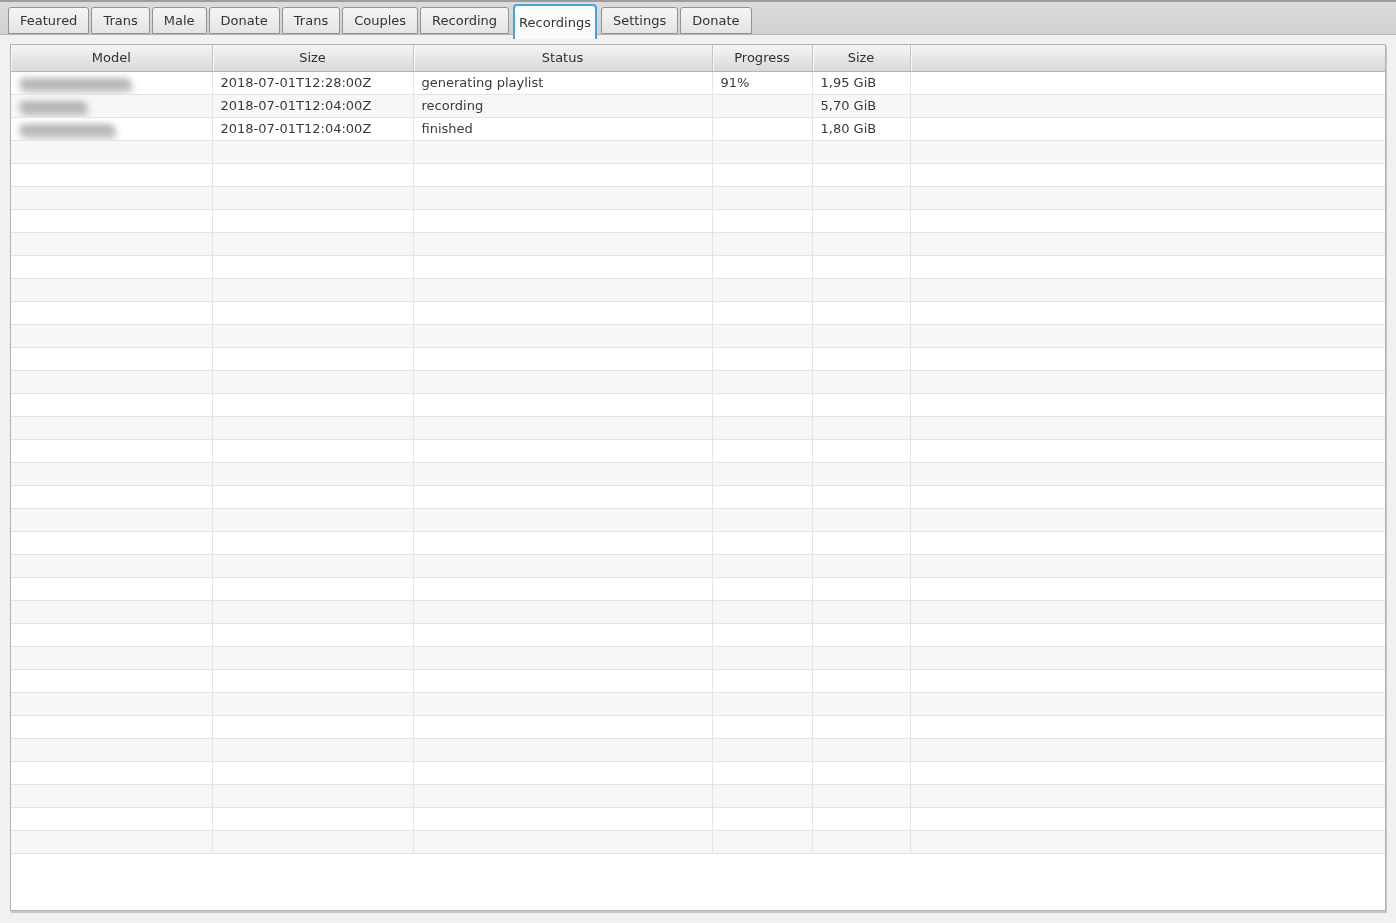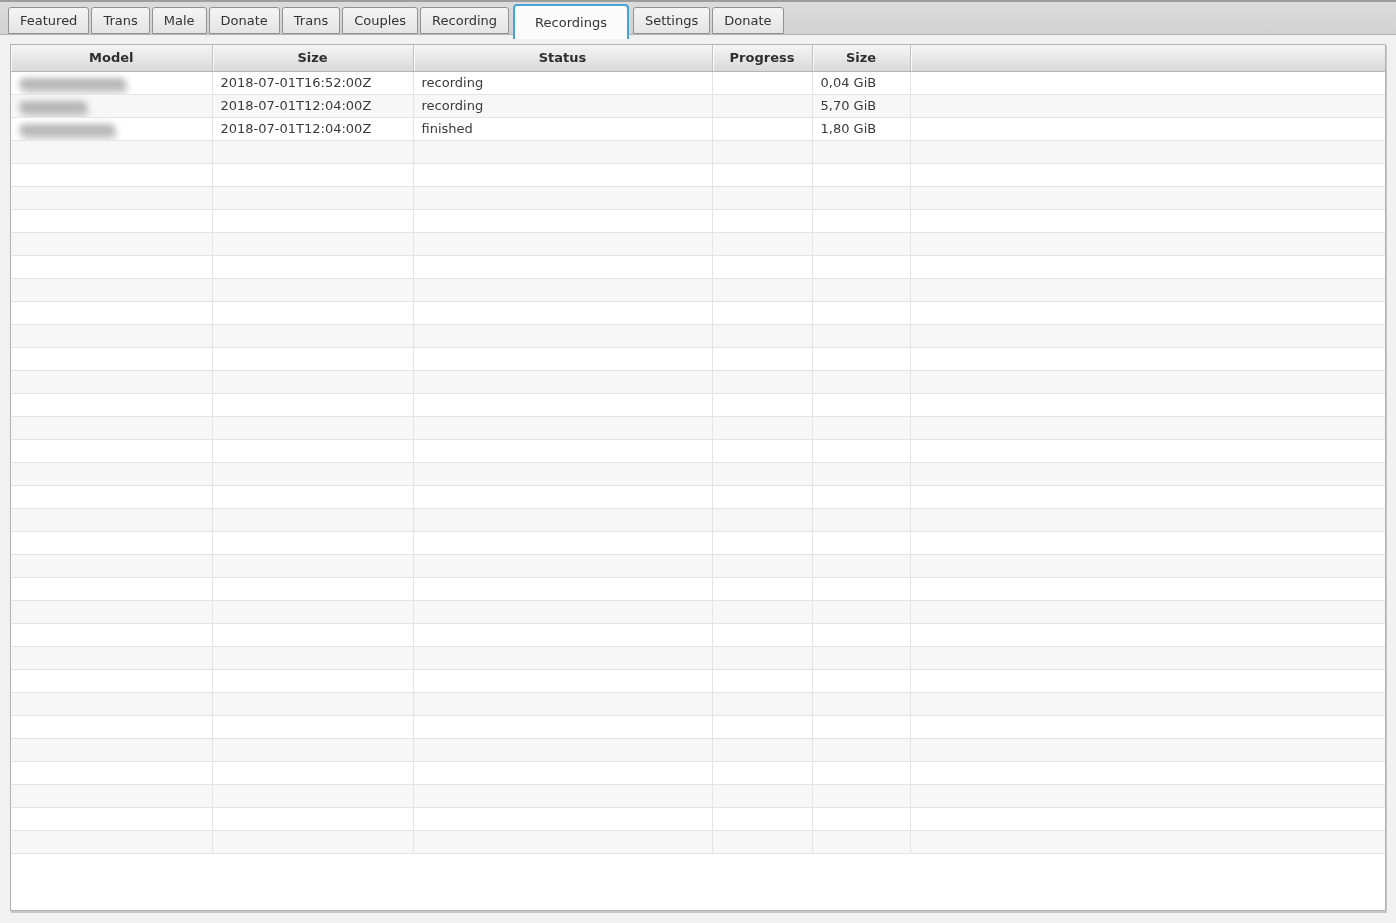--- a/index.html
+++ b/index.html
@@ -47,21 +47,21 @@
     border-radius:3px 3px 0 0;
     color:#333;
     cursor:default;
     white-space:nowrap;
     position:relative;
   }
   .tab.active{
     height:35px;
     margin-left:2px;margin-right:4px;
     margin-bottom:-5px;
-    padding:0 20px;
+    padding:0 4px;
     background:#fbfbfb;
     border:2px solid var(--accent);
     border-bottom:none;
     border-radius:4px 4px 0 0;
     z-index:6;
   }
 
   
   .table-wrap{
     position:absolute;left:10px;top:44px;
@@ -81,21 +81,21 @@
   col.c-status{width:299px;}
   col.c-progress{width:100px;}
   col.c-size{width:98px;}
   col.c-extra{width:auto;}
   thead th{
     height:26px;
     background:linear-gradient(var(--head-grad-top),var(--head-grad-bottom));
     border-bottom:1px solid #b4b4b4;
     border-right:1px solid #c2c2c2;
     box-shadow:inset 1px 0 0 #fafafa;
-    font-weight:bold;color:#2f2f2f;
+    font-weight:normal;color:#2f2f2f;
     text-align:center;
     padding:0 6px;
     font-size:13px;
   }
   thead th:last-child{border-right:none;}
   tbody td{
     height:23px;
     border-bottom:1px solid var(--grid-line);
     border-right:1px solid var(--grid-line);
     padding:0 8px;
@@ -148,25 +148,25 @@
           <th>Model</th>
           <th>Size</th>
           <th>Status</th>
           <th>Progress</th>
           <th>Size</th>
           <th></th>
         </tr>
     </thead>
     <tbody id="table-body">
         <tr>
-          <td><span class="redact" style="width: 107px;"></span></td>
-          <td>2018-07-01T16:52:00Z</td>
-          <td>recording</td>
-          <td></td>
-          <td>0,04 GiB</td>
+          <td><span class="redact" style="width: 112px;"></span></td>
+          <td>2018-07-01T12:28:00Z</td>
+          <td>generating playlist</td>
+          <td>91%</td>
+          <td>1,95 GiB</td>
           <td></td>
         </tr>
         <tr>
           <td><span class="redact" style="width: 68px;"></span></td>
           <td>2018-07-01T12:04:00Z</td>
           <td>recording</td>
           <td></td>
           <td>5,70 GiB</td>
           <td></td>
         </tr>

